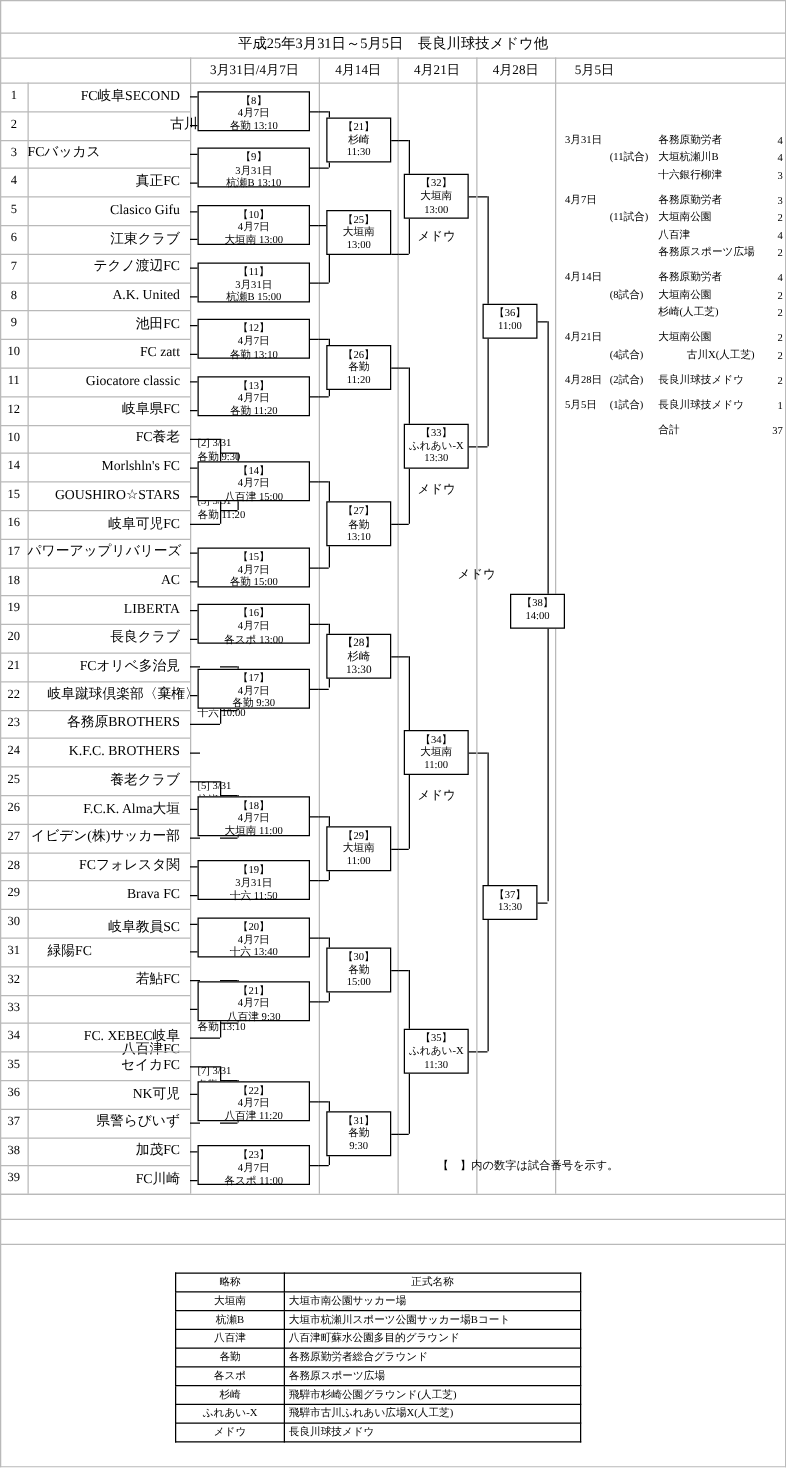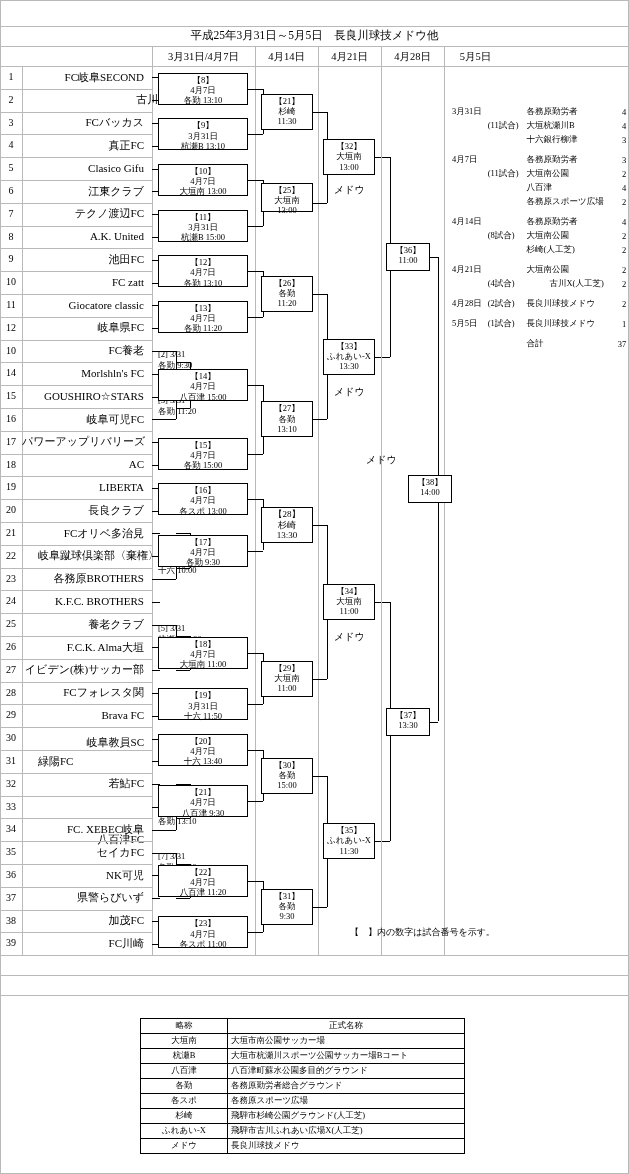--- a/index.html
+++ b/index.html
@@ -79,21 +79,21 @@
       <div class="hline" style="left:0;top:88.8px;width:152px;"></div>
       <div class="t num ctr" style="left:0;top:72.0px;width:22px;">1</div>
       <div class="t team" style="left:22px;top:71.5px;width:128px;text-align:right;padding-right:6px;box-sizing:border-box;">FC岐阜SECOND</div>
       <div class="hl" style="left:152px;top:77.4px;width:8px;"></div>
       <div class="hline" style="left:0;top:111.6px;width:152px;"></div>
       <div class="t num ctr" style="left:0;top:94.8px;width:22px;">2</div>
       <div class="t team" style="left:22px;top:94.3px;width:128px;text-align:right;padding-right:6px;box-sizing:border-box;margin-left:48px;">古川クラブ</div>
       <div class="hl" style="left:152px;top:100.2px;width:8px;"></div>
       <div class="hline" style="left:0;top:134.4px;width:152px;"></div>
       <div class="t num ctr" style="left:0;top:117.6px;width:22px;">3</div>
-      <div class="t team" style="left:22px;top:117.1px;width:128px;text-align:right;padding-right:6px;box-sizing:border-box;">FCバッカス</div>
+      <div class="t team" style="left:22px;top:117.1px;width:128px;padding-right:6px;box-sizing:border-box;">FCバッカス</div>
       <div class="hl" style="left:152px;top:123.0px;width:8px;"></div>
       <div class="hline" style="left:0;top:157.2px;width:152px;"></div>
       <div class="t num ctr" style="left:0;top:140.4px;width:22px;">4</div>
       <div class="t team" style="left:22px;top:139.9px;width:128px;text-align:right;padding-right:6px;box-sizing:border-box;">真正FC</div>
       <div class="hl" style="left:152px;top:145.8px;width:8px;"></div>
       <div class="hline" style="left:0;top:180.0px;width:152px;"></div>
       <div class="t num ctr" style="left:0;top:163.2px;width:22px;">5</div>
       <div class="t team" style="left:22px;top:162.7px;width:128px;text-align:right;padding-right:6px;box-sizing:border-box;">Clasico Gifu</div>
       <div class="hl" style="left:152px;top:168.6px;width:8px;"></div>
       <div class="hline" style="left:0;top:202.8px;width:152px;"></div>
@@ -408,21 +408,21 @@
       <div class="vl" style="left:263px;top:88.8px;height:45.6px;"></div>
       <div class="box " style="left:261px;top:93.6px;width:52px;height:36px;">
         <div>【21】</div>
         <div>杉崎</div>
         <div>11:30</div>
       </div>
       <div class="hl" style="left:313px;top:111.6px;width:6px;"></div>
       <div class="hl" style="left:255px;top:180.0px;width:8px;"></div>
       <div class="hl" style="left:255px;top:225.6px;width:8px;"></div>
       <div class="vl" style="left:263px;top:180.0px;height:45.6px;"></div>
-      <div class="box " style="left:261px;top:183px;width:52px;height:29px;">
+      <div class="box " style="left:261px;top:168px;width:52px;height:36px;">
         <div>【25】</div>
         <div>大垣南</div>
         <div>13:00</div>
       </div>
       <div class="hl" style="left:313px;top:202.8px;width:6px;"></div>
       <div class="hl" style="left:255px;top:271.2px;width:8px;"></div>
       <div class="hl" style="left:255px;top:316.8px;width:8px;"></div>
       <div class="vl" style="left:263px;top:271.2px;height:45.6px;"></div>
       <div class="box " style="left:261px;top:276.0px;width:52px;height:36px;">
         <div>【26】</div>

